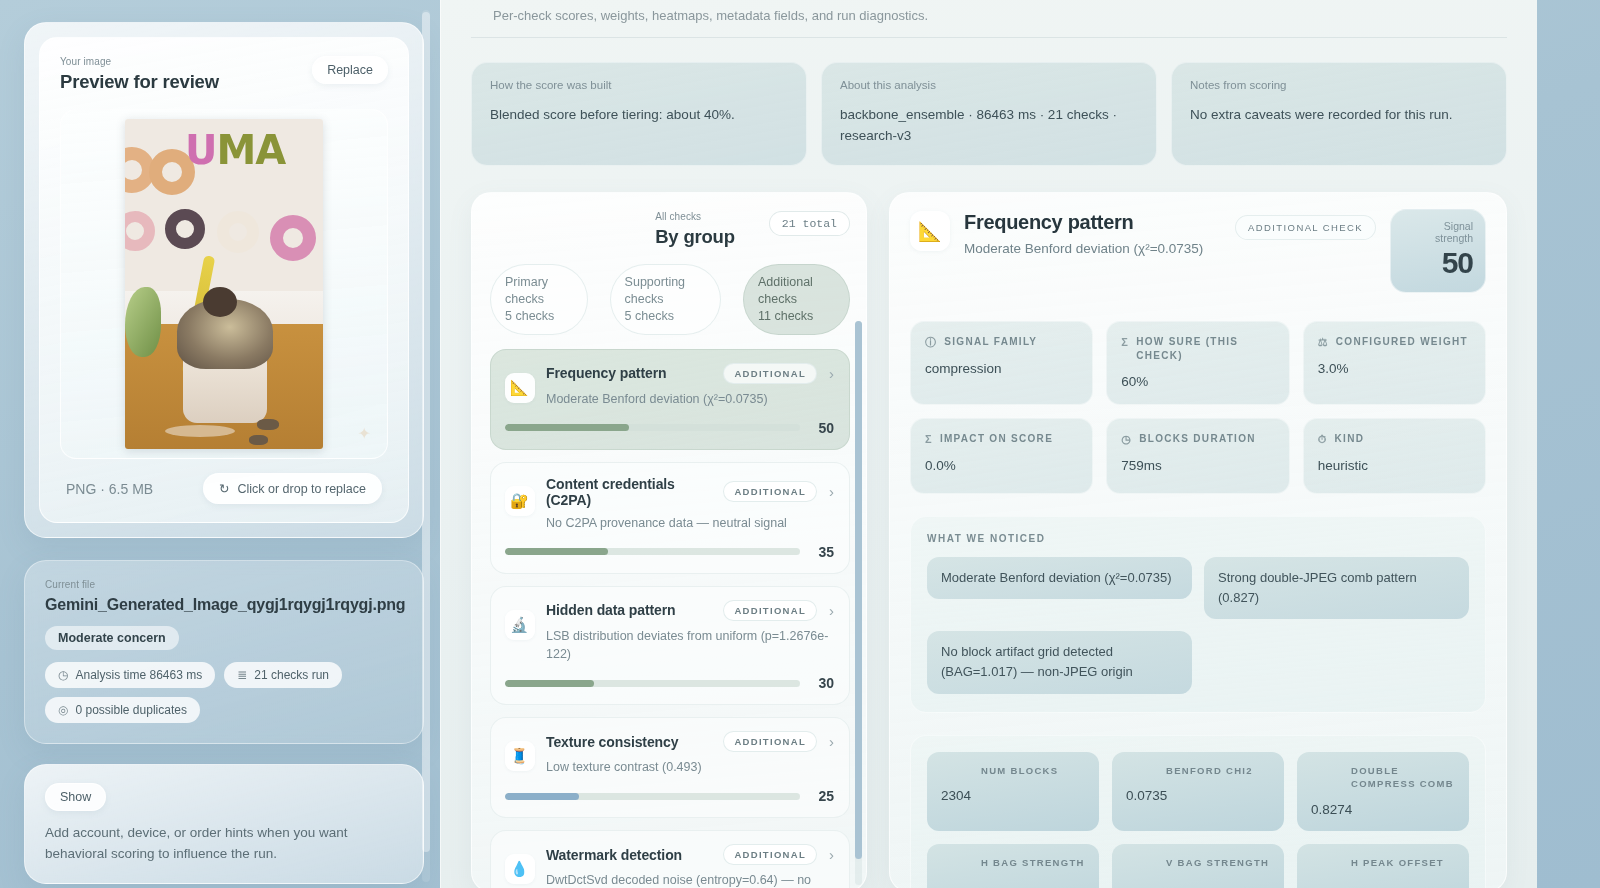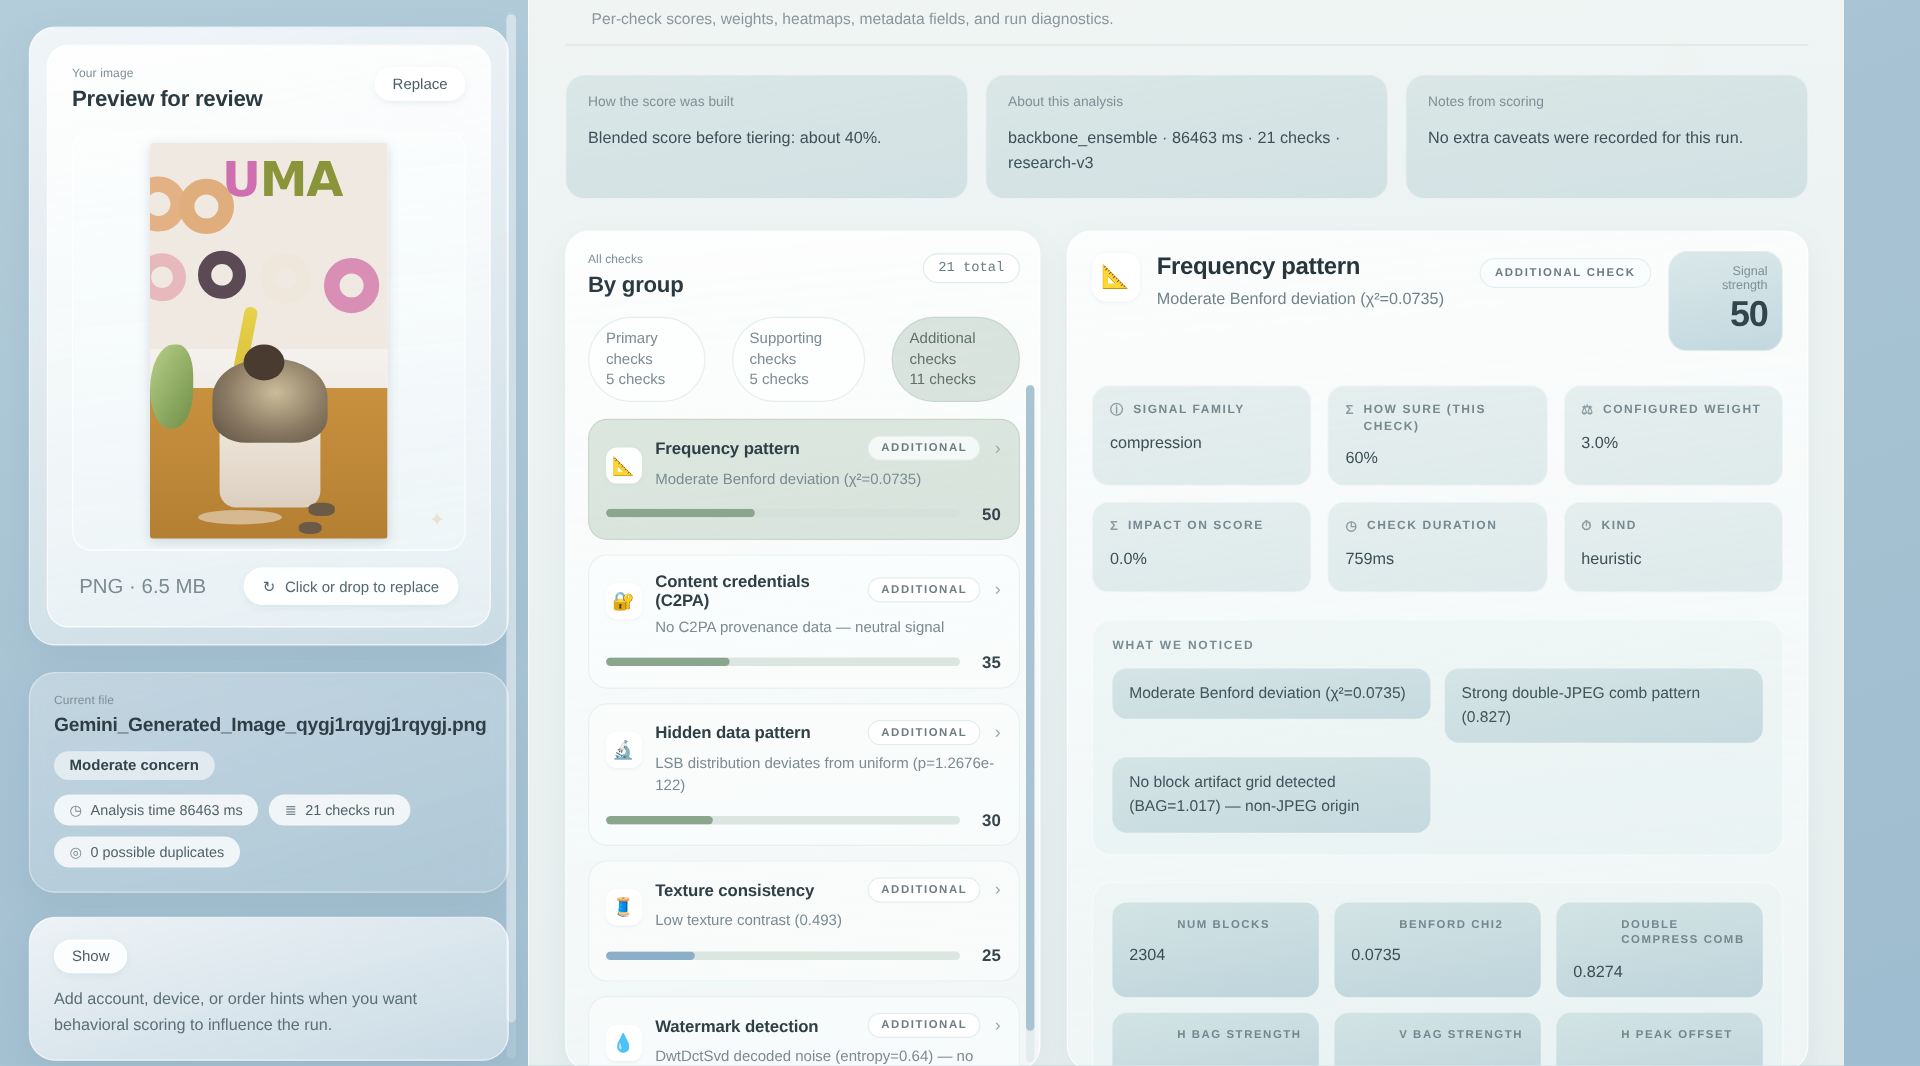--- a/index.html
+++ b/index.html
@@ -104,21 +104,21 @@
   .ph-spill { position:absolute; left:40px; top:306px; width:70px; height:12px; background:rgba(230,215,195,.65); border-radius:50%; }
   .ph-crumb { position:absolute; background:#6b5a46; border-radius:40%; }
   .c1{left:132px;top:300px;width:22px;height:11px;}
   .c2{left:124px;top:316px;width:19px;height:10px;}
   .sparkle {
     position: absolute; right: 16px; bottom: 16px;
     color: #e9e2d4; font-size: 16px; line-height: 1;
   }
 
   .photo-meta { display:flex; align-items:center; justify-content:space-between; margin-top:14px; padding: 0 6px 2px; }
-  .meta-text { font-size: 17px; color: #7b8b92; }
+  .meta-text { font-size: 14px; color: #7b8b92; }
   .drop-btn {
     display:flex; align-items:center; gap:8px;
     font-size: 12.5px; color: #55676f;
     background: rgba(255,255,255,0.92);
     border:1px solid rgba(255,255,255,0.95);
     border-radius: 999px; padding: 7px 15px;
     box-shadow: 0 2px 6px rgba(100,130,150,0.10); cursor:pointer;
   }
 
   .file-card { padding: 18px 20px 20px; margin-bottom: 20px;
@@ -175,21 +175,21 @@
   
   .checks-panel {
     width: 396px; flex: 0 0 396px;
     border-radius: 20px;
     background: linear-gradient(175deg, rgba(255,255,255,0.86), rgba(247,251,251,0.62));
     border: 1px solid rgba(255,255,255,0.7);
     box-shadow: 0 8px 26px rgba(100,130,145,0.08);
     padding: 18px 16px 0 18px;
     height: 700px; position: relative; overflow: hidden;
   }
-  .checks-head { display:flex; align-items:flex-start; justify-content:space-between; }
+  .checks-head { display:flex; align-items:flex-start; justify-content:flex-end;gap:34px; }
   .total-pill {
     font-size: 11.5px; color:#6c7f86;
     background: rgba(255,255,255,0.9);
     border:1px solid rgba(222,232,232,0.9);
     border-radius: 999px; padding: 5px 12px; cursor:pointer;font-family:Liberation Mono, monospace;
   }
   .group-tabs { display:flex; gap: 22px; margin-top: 16px; }
   .gtab {
     border-radius: 999px; padding: 9px 14px;
     font-size: 12.5px; color:#7b8d93; line-height: 1.35;
@@ -256,21 +256,21 @@
   .dh-icon {
     width: 40px; height:40px; flex:0 0 40px; border-radius: 12px;
     background: rgba(255,255,255,0.95);
     display:flex; align-items:center; justify-content:center; font-size: 19px;
     box-shadow: 0 1px 4px rgba(110,140,155,.09);
   }
   .dh-body { flex:1; min-width:0; }
   .dh-title { font-size: 20px; font-weight: 700; color:#27363d; letter-spacing:-.3px; }
   .dh-desc { font-size: 13.5px; color:#70838a; margin-top: 7px; }
   .dh-tag {
-    font-size: 9.5px; letter-spacing:1.4px; font-weight:700; color:#6b7d84;
+    font-size: 9.5px; letter-spacing:1.4px; font-weight:400; color:#6b7d84;
     background: rgba(250,253,253,0.9);
     border:1px solid rgba(228,237,237,0.95);
     border-radius:999px; padding: 6px 12px; margin-top: 4px; white-space:nowrap;
   }
   .strength-box {
     width: 96px; flex:0 0 96px; border-radius: 16px;
     background: linear-gradient(170deg, rgba(212,228,230,0.85), rgba(184,209,217,0.85));
     border:1px solid rgba(255,255,255,0.5);
     padding: 10px 12px 12px; text-align:right; margin-top:-2px;
   }
@@ -578,21 +578,21 @@
             <div class="stat">
               <div class="stat-label">
                   <span class="si">Σ</span>
                   <span>IMPACT ON SCORE</span>
                 </div>
               <div class="stat-value">0.0%</div>
             </div>
             <div class="stat">
               <div class="stat-label">
                   <span class="si">◷</span>
-                  <span>CHECK DURATION</span>
+                  <span>BLOCKS DURATION</span>
                 </div>
               <div class="stat-value">759ms</div>
             </div>
             <div class="stat">
               <div class="stat-label">
                   <span class="si">⏱</span>
                   <span>KIND</span>
                 </div>
               <div class="stat-value">heuristic</div>
             </div>

